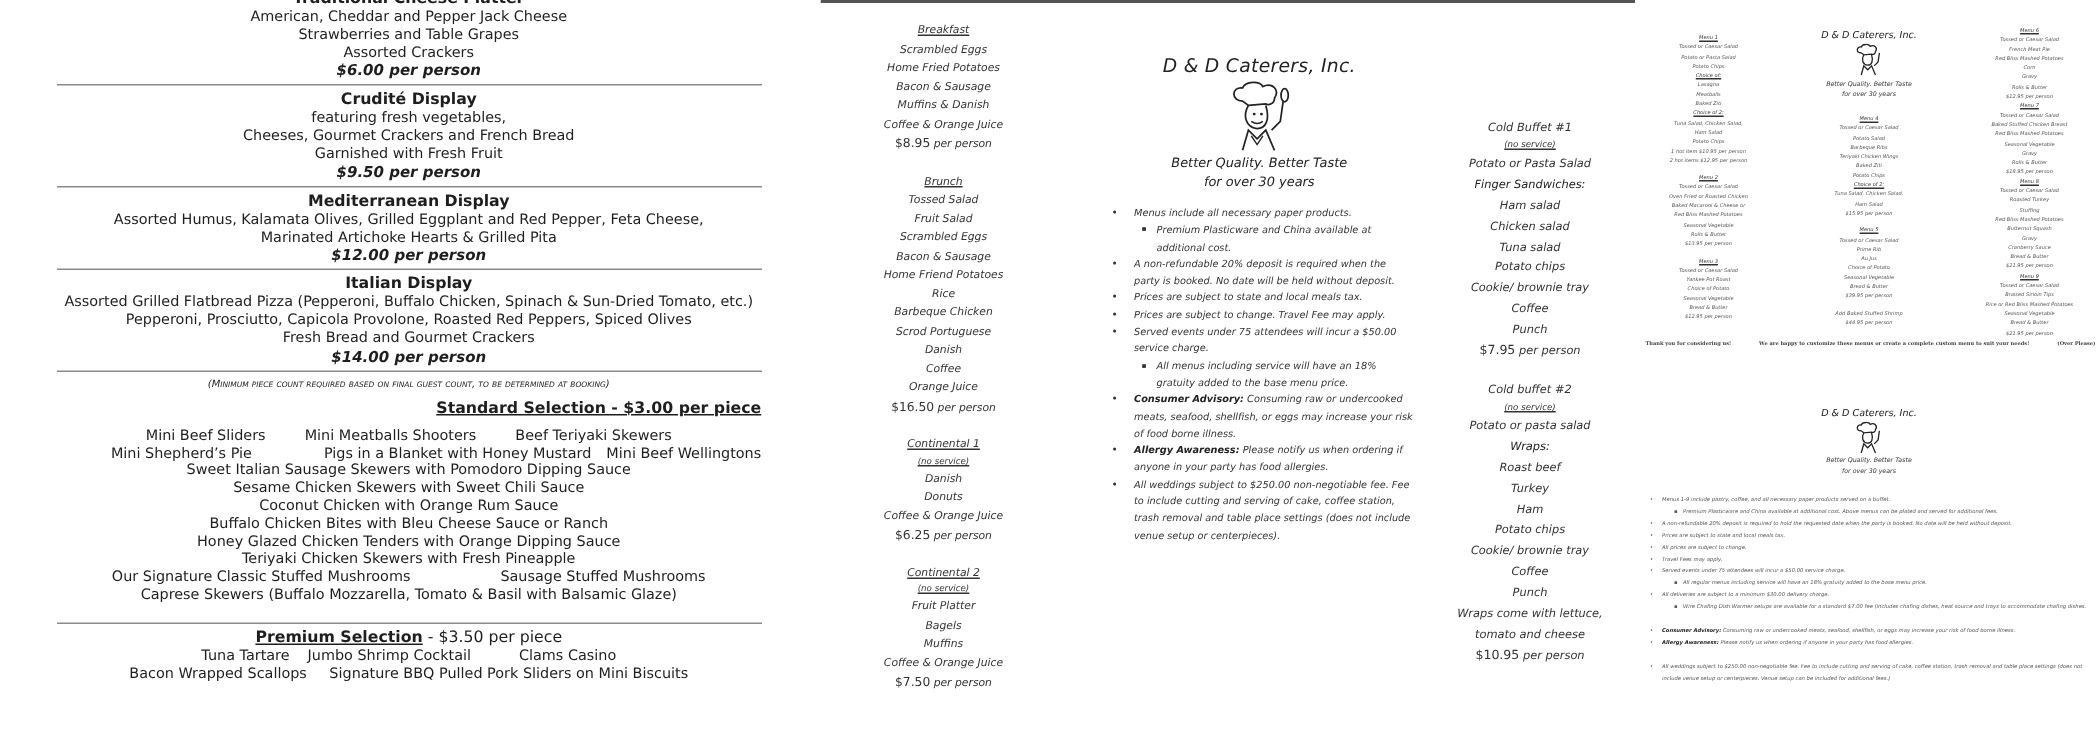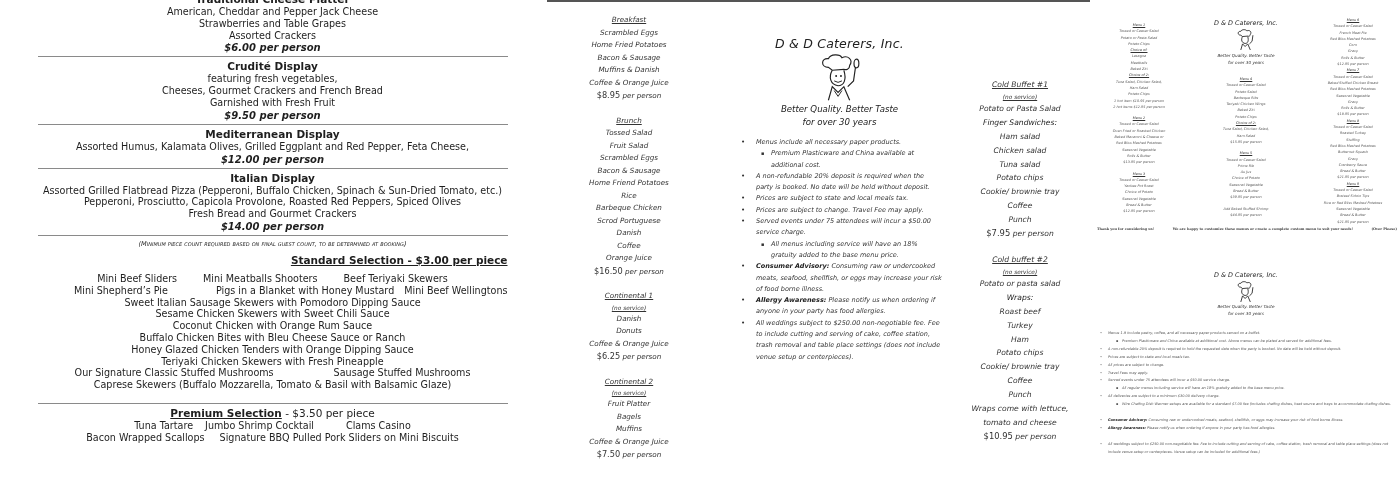--- a/index.html
+++ b/index.html
@@ -34,21 +34,21 @@
   #mid .brand { text-align: center; font-size: 12.5px; letter-spacing: 0.2px; color: #222; }
   #mid .chef { display: block; margin: 2px auto 0 auto; width: 58px; height: 50px; }
   #mid .tag { text-align: center; font-size: 8.6px; line-height: 13px; color: #222; }
   #mid .bul { margin-top: 8px; font-size: 6.5px; line-height: 11.3px; }
   #mid .bul li { list-style: none; position: relative; padding-left: 19px; }
   #mid .bul li::before { content: "•"; position: absolute; left: 4px; font-style: normal; font-size: 7px; }
   #mid .bul li.sub { padding-left: 34px; }
   #mid .bul li.sub::before { content: "▪"; left: 24px; font-size: 5px; }
   #mid .bul b { font-weight: bold; color: #222; }
   #mid .col3 { position: absolute; left: 408px; top: 78px; width: 130px; text-align: center; font-size: 7.6px; line-height: 13.9px; }
-  #mid .col3 .h { text-decoration: underline; }
+  #mid .col3 .h { }
   #mid .col3 .ns { text-decoration: underline; font-size: 5.8px; line-height: 10px; }
   #mid .col3 .sub { color: #222; }
   #mid .col3 .p b { font-style: normal; font-weight: normal; font-size: 8.4px; }
   #mid .col3 .gap { height: 12px; }
 
   
   #right { position: absolute; left: 1093px; top: 0; width: 307px; height: 500px; overflow: hidden; font-style: italic; color: #555; font-family: "DejaVu Sans", sans-serif; }
   #right .mcol { position: absolute; text-align: center; font-size: 3.4px; line-height: 6.3px; width: 80px; }
   #right .mcol .h { text-decoration: underline; color: #333; }
   #right .brand { position: absolute; text-align: center; color: #222; font-size: 6.4px; }
@@ -81,20 +81,21 @@
     <div class="line">featuring fresh vegetables,</div>
     <div class="line">Cheeses, Gourmet Crackers and French Bread</div>
     <div class="line">Garnished with Fresh Fruit</div>
     <div class="price">$9.50 per person</div>
   </div>
   <div class="rule"></div>
 
   <div class="sec">
     <div class="sec-title">Mediterranean Display</div>
     <div class="line">Assorted Humus, Kalamata Olives, Grilled Eggplant and Red Pepper, Feta Cheese,</div>
+    <div class="line">Marinated Artichoke Hearts &amp; Grilled Pita</div>
     <div class="price">$12.00 per person</div>
   </div>
   <div class="rule"></div>
 
   <div class="sec">
     <div class="sec-title">Italian Display</div>
     <div class="line">Assorted Grilled Flatbread Pizza (Pepperoni, Buffalo Chicken, Spinach &amp; Sun-Dried Tomato, etc.)</div>
     <div class="line">Pepperoni, Prosciutto, Capicola Provolone, Roasted Red Peppers, Spiced Olives</div>
     <div class="line">Fresh Bread and Gourmet Crackers</div>
     <div class="price">$14.00 per person</div>

